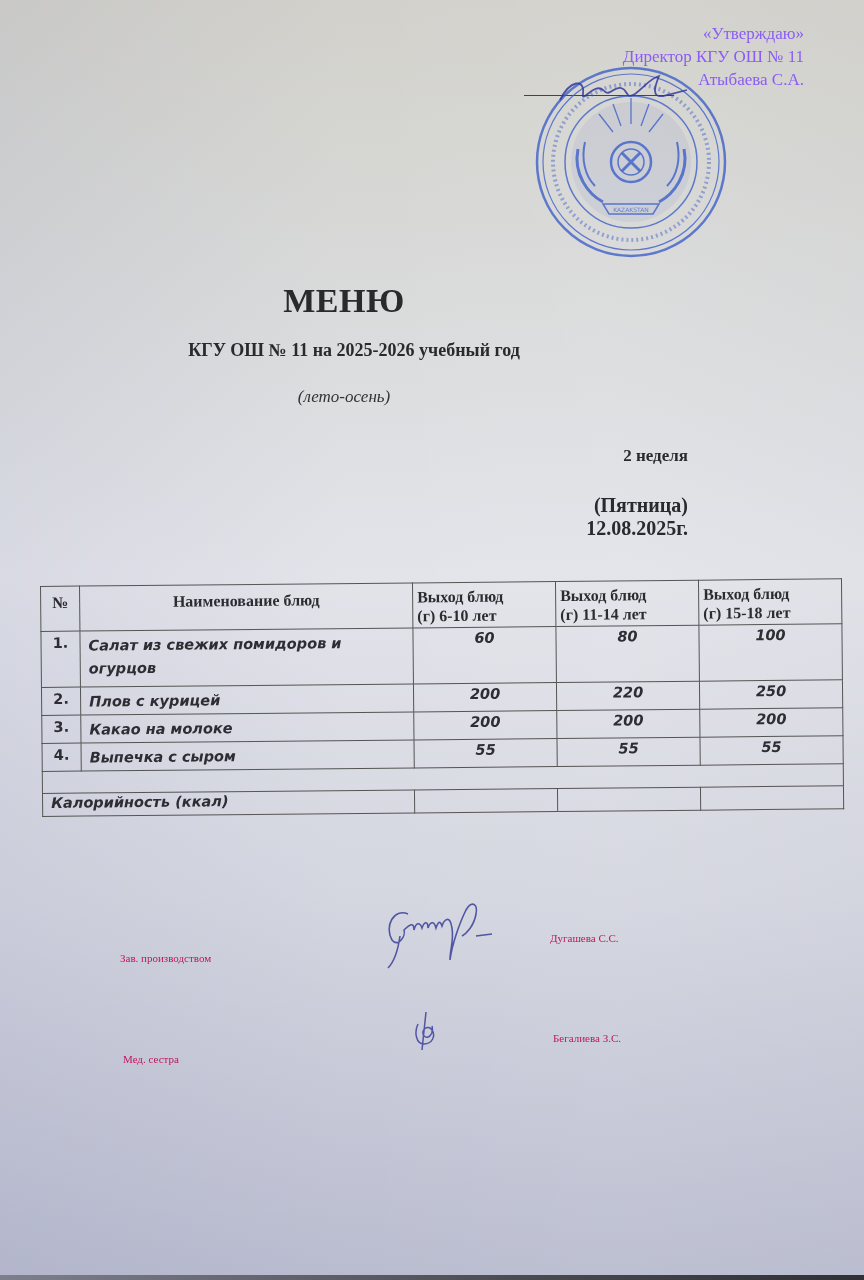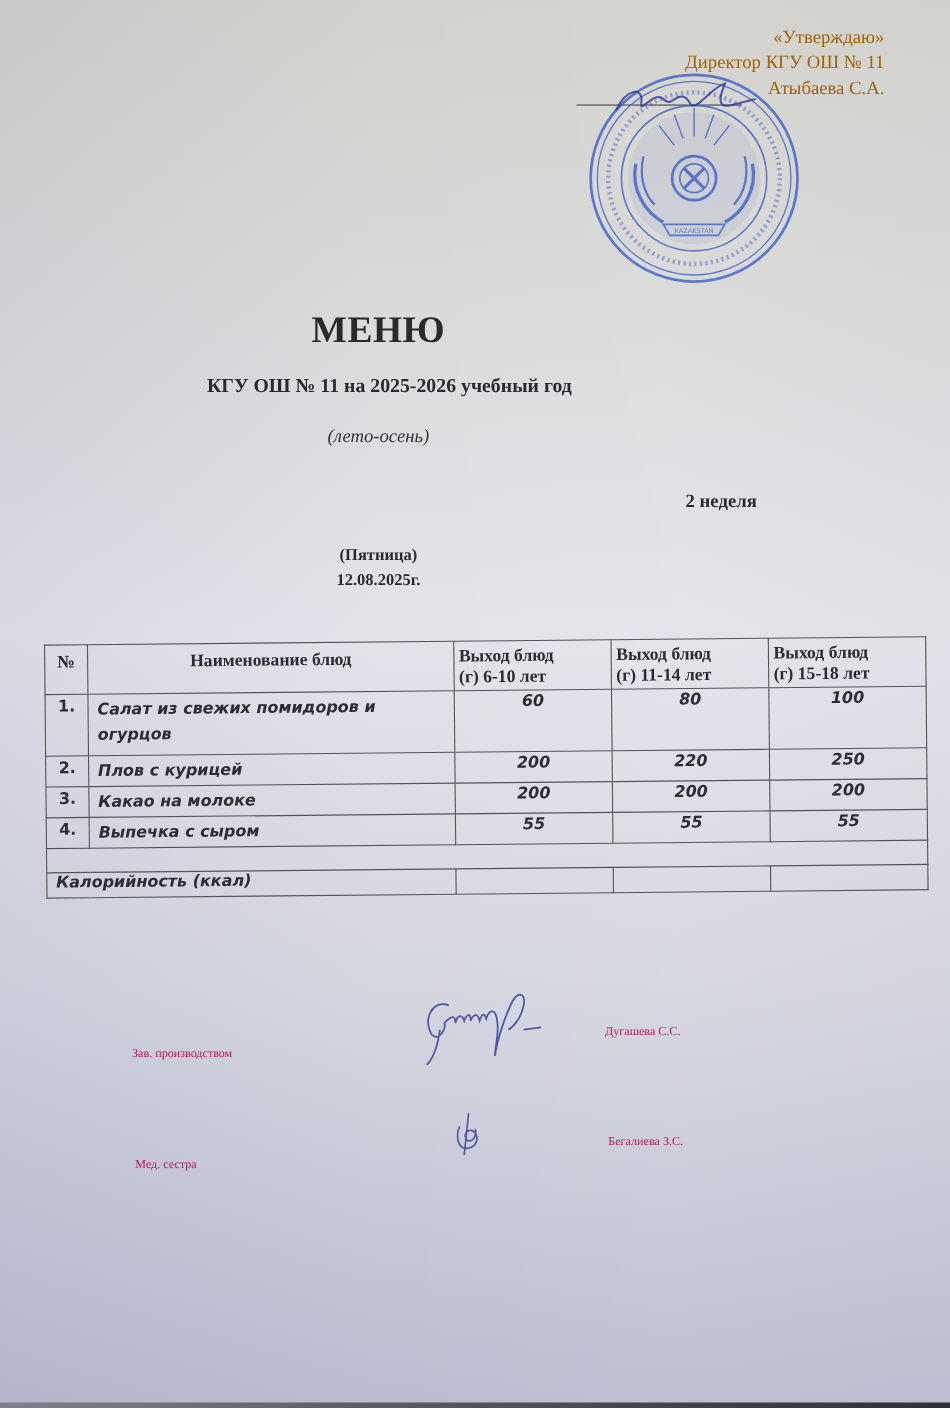--- a/index.html
+++ b/index.html
@@ -14,39 +14,39 @@
       background: linear-gradient(90deg, rgba(120,125,170,0.10) 0%, rgba(255,255,255,0) 40%, rgba(255,255,255,0.05) 70%, rgba(200,200,210,0.08) 100%);
       pointer-events: none;
     }
     .bottom-edge {
       position: absolute; left: 0; right: 0; bottom: 0; height: 5px;
       background: linear-gradient(90deg, #7d7f8c 0%, #4a4b52 60%, #2f3036 100%);
     }
     .abs { position: absolute; }
 
     
-    .approval { right: 60px; top: 22px; text-align: right; font-size: 17px; line-height: 23px; color: #a16207; }
+    .approval { right: 60px; top: 22px; text-align: right; font-size: 17px; line-height: 23px; color: #8b5cf6; }
     .approval div { white-space: nowrap; }
     .approval .line3 { padding-right: 0; }
     .sign-line { left: 524px; top: 95px; width: 150px; height: 1px; background: #444; }
 
     
     .stamp { left: 533px; top: 64px; width: 196px; height: 196px; }
 
     
     .dir-sign { left: 555px; top: 72px; width: 140px; height: 36px; }
 
     
     .title-block { left: 0; width: 688px; text-align: center; }
     .menu-title { top: 282px; font-size: 34px; font-weight: bold; letter-spacing: 0.5px; color: #2a2a2d; }
     .sub1 { top: 338px; font-size: 18px; font-weight: bold; line-height: 24px; }
     .sub1 .l2 { margin-left: 20px; }
     .season { top: 387px; font-size: 17px; font-style: italic; color: #333; text-align: center; }
     .week { top: 446px; font-size: 17px; font-weight: bold; text-align: right; }
-    .day { top: 494px; font-size: 15px; font-weight: bold; line-height: 23px; }
+    .day { top: 494px; font-size: 20px; font-weight: bold; line-height: 23px; text-align: right; }
 
     
     .tbl-wrap {
       left: 40px; top: 586px; width: 797px;
       transform: rotate(-0.55deg); transform-origin: 0 0;
     }
     table { border-collapse: collapse; width: 797px; table-layout: fixed; }
     td, th { border: 1.5px solid #555; padding: 0; vertical-align: top; }
     th { font-weight: bold; font-size: 16px; line-height: 19px; color: #2c2c30; }
     th.num { width: 38px; text-align: center; padding-top: 6px; }

